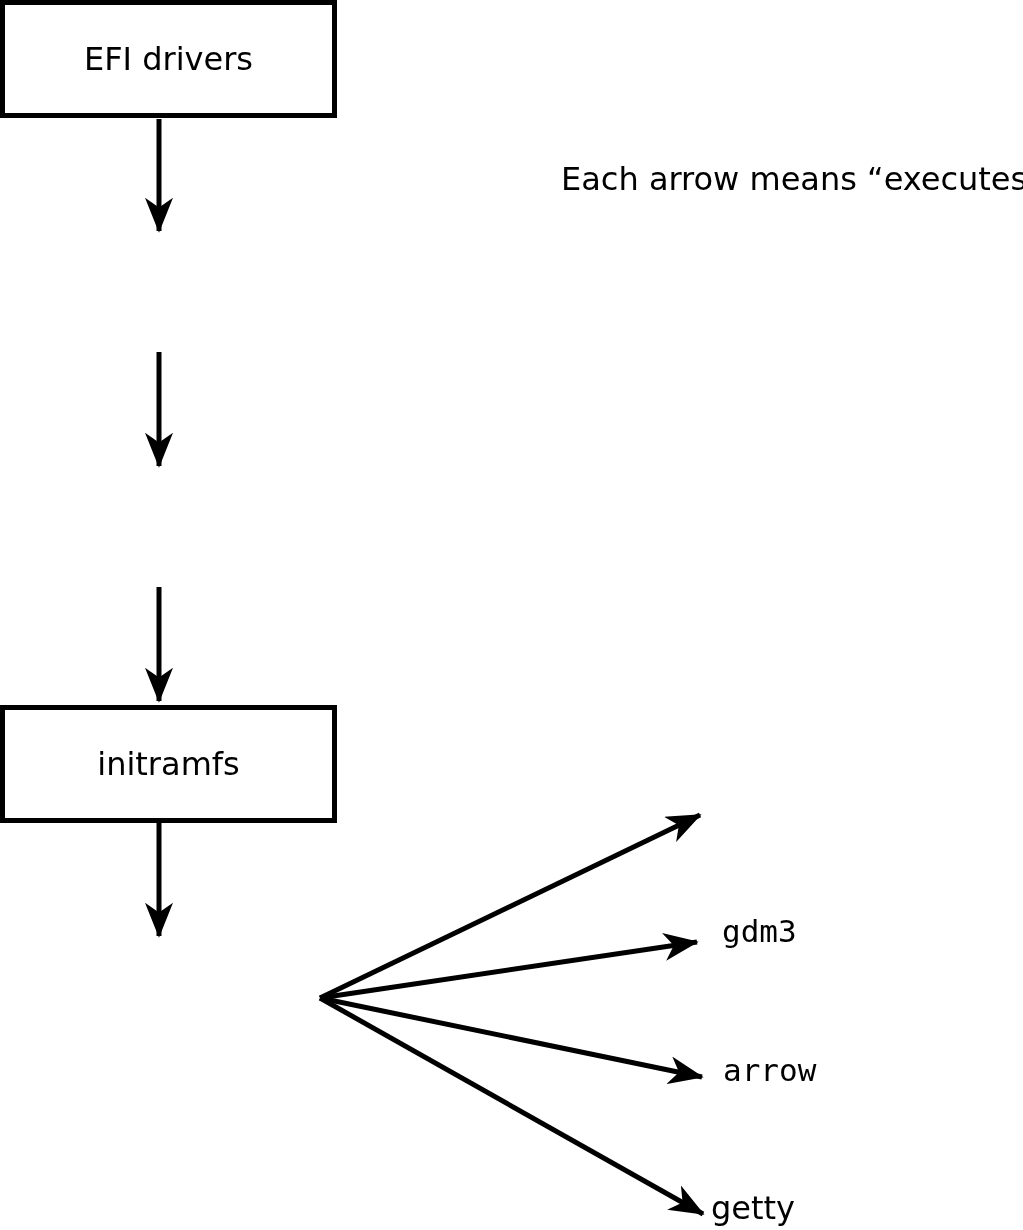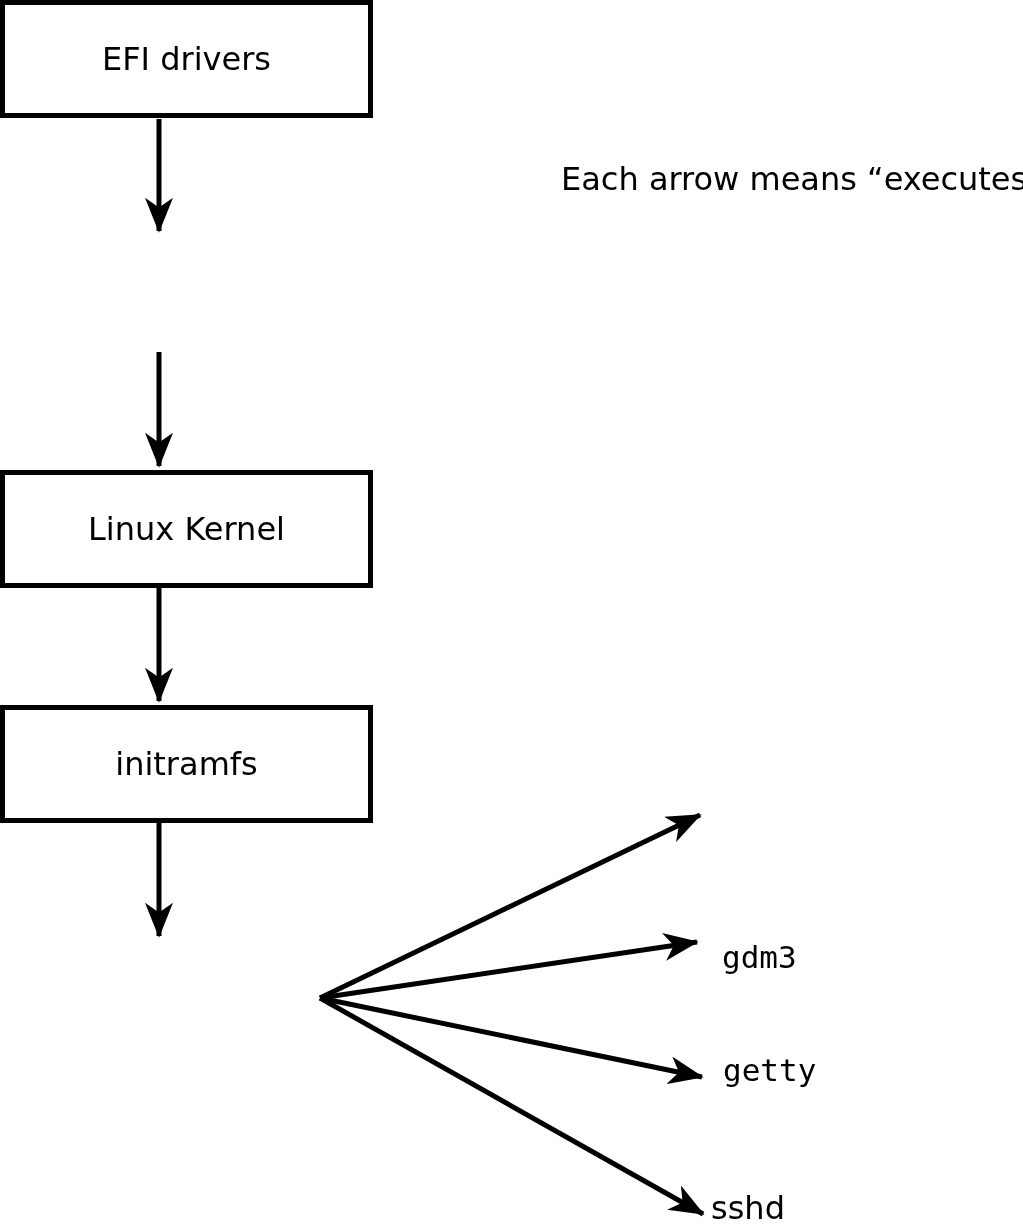--- a/index.html
+++ b/index.html
@@ -12,21 +12,21 @@
     width: 1023px;
     height: 1230px;
     background: #ffffff;
     overflow: hidden;
     font-family: "DejaVu Sans", "Liberation Sans", sans-serif;
     color: #000000;
   }
   .flow-box {
     position: absolute;
     left: 0;
-    width: 373px;
+    width: 337px;
     height: 118px;
     box-sizing: border-box;
     border: 5px solid #000000;
     background: #ffffff;
     display: flex;
     align-items: center;
     justify-content: center;
   }
   .flow-box .box-label {
     font-size: 32px;
@@ -61,21 +61,21 @@
   }
 
   .target-label {
     position: absolute;
     font-family: "DejaVu Sans Mono", "Liberation Mono", monospace;
     font-size: 31px;
     line-height: 1.2;
     white-space: nowrap;
   }
   #label-systemd-journal { left: 724px; top: 774px; }
-  #label-gdm3            { left: 722px; top: 939px; }
+  #label-gdm3            { left: 722px; top: 913px; }
   #label-getty           { left: 723px; top: 1052px; }
   #label-sshd {
     left: 711px;
     top: 1189px;
     font-family: "DejaVu Sans", "Liberation Sans", sans-serif;
     font-size: 32px;
   }
 </style>
 </head>
 <body>
@@ -114,31 +114,28 @@
     <g>
       <line x1="320" y1="998" x2="703" y2="1214" marker-end="url(#dart)"></line>
     </g>
   </svg>
 
   <div id="box-efi" class="flow-box">
     <span class="box-label">EFI drivers</span>
   </div>
 
 
-  <div id="box-kernel" class="flow-box">
-    <span class="box-label">Linux Kernel</span>
-  </div>
 
   <div id="box-initramfs" class="flow-box">
     <span class="box-label">initramfs</span>
   </div>
 
 
   <div class="note-text">Each arrow means “executes”.</div>
 
 
   <div id="label-gdm3" class="target-label">gdm3</div>
 
-  <div id="label-getty" class="target-label">getty</div>
+  <div id="label-getty" class="target-label">arrow</div>
 
-  <div id="label-sshd" class="target-label">sshd</div>
+  <div id="label-sshd" class="target-label">getty</div>
 
 </div>
 
 </body></html>

